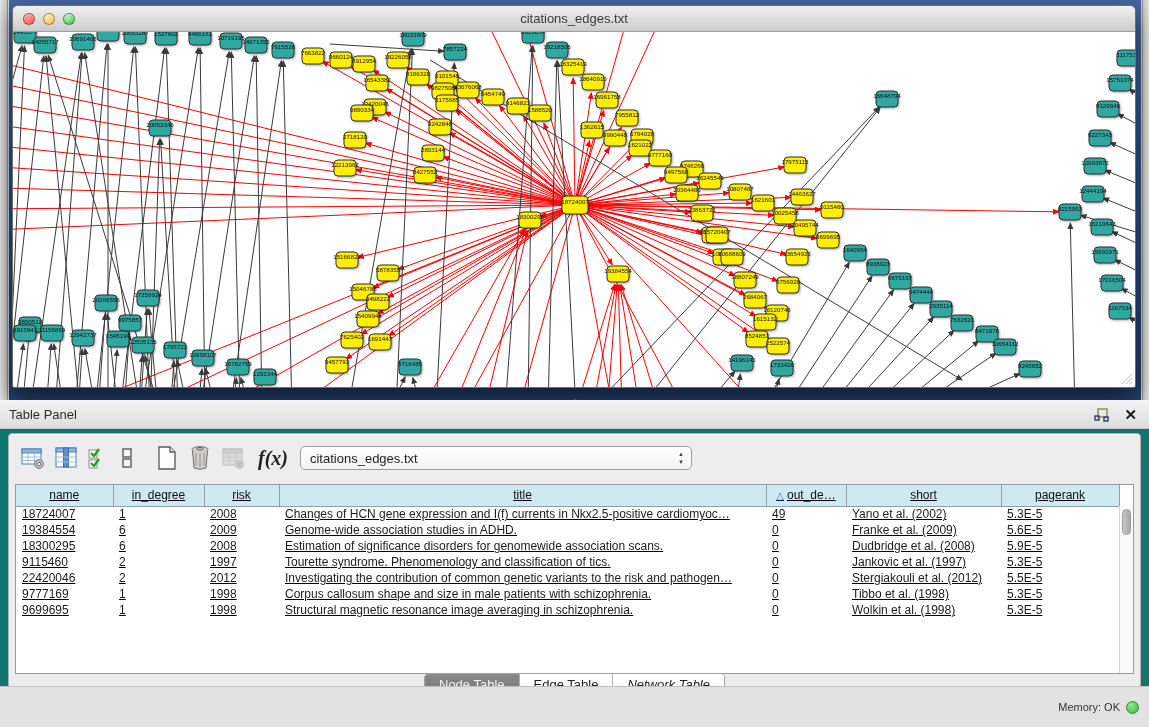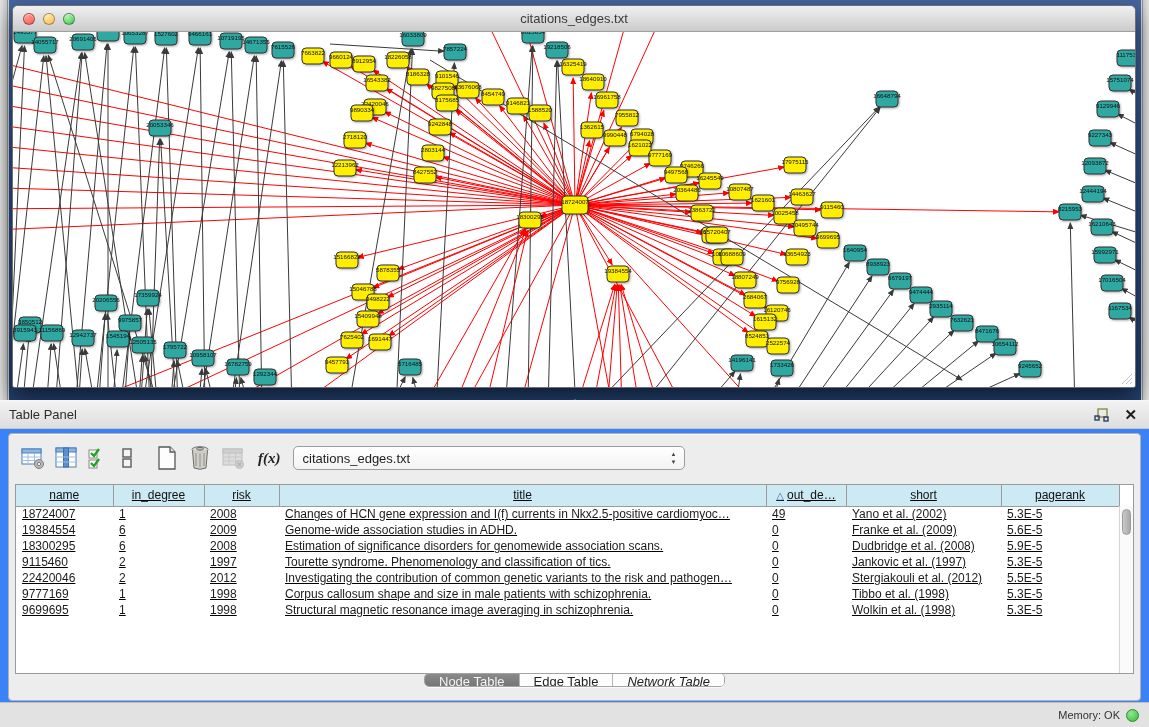--- a/index.html
+++ b/index.html
@@ -34,66 +34,66 @@
   .resize-grip { position:absolute; right:2px; bottom:2px; width:14px; height:14px; opacity:.55; }
 
   
   .splitter-nub { position:absolute; left:569px; top:399px; width:12px; height:7px; opacity:.8; }
   .splitter-nub span { display:block; width:0; height:0; margin:0 auto; }
   .nub-up { border-left:4px solid transparent; border-right:4px solid transparent; border-bottom:3px solid #8a8a8a; }
   .nub-dn { border-left:4px solid transparent; border-right:4px solid transparent; border-top:3px solid #8a8a8a; margin-top:1px; }
 
   
   .table-panel { position:absolute; left:0; top:400px; width:1149px; height:327px;
-    background:#3b82f6; border-top:1px solid #f6f6f6; }
+    background:#0f766e; border-top:1px solid #f6f6f6; }
   .tp-header { position:absolute; left:0; top:0; right:0; height:28px;
     background:linear-gradient(180deg,#f2f2f2,#dedede); border-bottom:1px solid #c4c4c4;
     display:flex; align-items:center; }
   .tp-title { font-size:13px; color:#2d2d2d; padding-left:9px; }
   .tp-header-icons { margin-left:auto; display:flex; align-items:center; gap:15px; padding-right:12px; }
   .tp-float-btn, .tp-close-btn { cursor:default; background:none; border:none; padding:0; line-height:0; }
   .tp-close-btn { font-size:15px; font-weight:bold; color:#1c1c1c; line-height:14px; }
 
   .tp-box { position:absolute; left:8px; right:8px; top:32px; height:268px;
     background:#ededed; border:1px solid #b0b0b0; border-radius:4px;
     box-shadow:inset 0 1px 0 #fafafa; }
   .tp-toolbar { position:absolute; left:10px; top:7px; height:34px; display:flex; align-items:center; }
   .tbtn { width:28px; height:28px; border:none; background:transparent; padding:1px; line-height:0; margin-right:5px; }
   .tbtn svg { display:block; }
   .tb-gap { width:10px; }
   .fx-label { font-family:"Liberation Serif", serif; font-style:italic; font-weight:bold;
-    font-size:15px; color:#222; margin:0 12px 0 6px; }
+    font-size:20px; color:#222; margin:0 12px 0 6px; }
   .table-select { width:392px; height:24px; background:linear-gradient(180deg,#ffffff,#f3f3f3);
     border:1px solid #9d9d9d; border-radius:5px; display:flex; align-items:center;
     font-size:13px; color:#1e1e1e; padding-left:9px; position:relative; }
   .select-arrows { position:absolute; right:7px; top:3px; font-size:6px; line-height:8px; color:#444; text-align:center; }
 
   .tp-tablewrap { position:absolute; left:6px; right:6px; top:50px; height:190px;
     background:#fff; border:1px solid #9a9a9a; overflow:hidden;text-decoration:underline; }
   table.data { border-collapse:collapse; table-layout:fixed; width:1103px; font-size:12px; }
   table.data th { height:21px; background:#cde9f4; border:1px solid #9b9b9b; border-top:none;
     font-weight:normal; color:#111; text-align:center; overflow:hidden; white-space:nowrap; }
   table.data th:first-child { border-left:none; }
   table.data td { height:16px; padding:0 0 0 6px; color:#1b1b1b; white-space:nowrap;
     overflow:hidden; text-overflow:clip; }
   .sort-tri { color:#3a78a9; font-size:10px; margin-right:3px; }
   .vscroll { position:absolute; right:0; top:21px; bottom:0; width:14px; background:#fafafa;
     border-left:1px solid #d4d4d4; }
   .vthumb { position:absolute; left:2px; top:3px; width:9px; height:26px; border-radius:5px;
     background:linear-gradient(90deg,#c9c9c9,#a8a8a8); border:1px solid #9b9b9b; }
 
   .tp-tabs { position:absolute; left:0; right:0; bottom:5px; height:22px; display:flex; justify-content:center; }
-  .seg { display:flex; height:14px; border:1px solid #a3a3a3; border-radius:5px; overflow:hidden;
+  .seg { display:flex; height:22px; border:1px solid #a3a3a3; border-radius:5px; overflow:hidden;
     background:#fdfdfd; box-shadow:0 1px 0 rgba(255,255,255,.7);justify-content:space-between; }
   .seg button { border:none; background:#fdfdfd; font-size:13px; color:#222; padding:0 14px;
     border-right:1px solid #b5b5b5; font-family:"Liberation Sans", sans-serif; }
   .seg button:last-child { border-right:none;font-style:italic; }
   .seg button.sel { background:linear-gradient(180deg,#8a8a8a,#767676); color:#f4f4f4; }
 
-  .status-bar { position:absolute; left:0; right:0; bottom:0; height:25px; background:#e2e2e2;
+  .status-bar { position:absolute; left:0; right:0; bottom:0; height:41px; background:#e2e2e2;
     border-top:1px solid #c0c0c0; display:flex; align-items:center; justify-content:flex-end; }
   .mem-label { font-size:11px; color:#333; margin-right:6px; }
   .mem-dot { width:13px; height:13px; border-radius:50%; margin-right:10px;
     background:radial-gradient(circle at 35% 30%, #8fe98c, #3cb83c); border:1px solid #2a8f2a; }
 </style>
 </head>
 <body>
 
 <div class="network-area">
   <div class="strip-left"></div>

